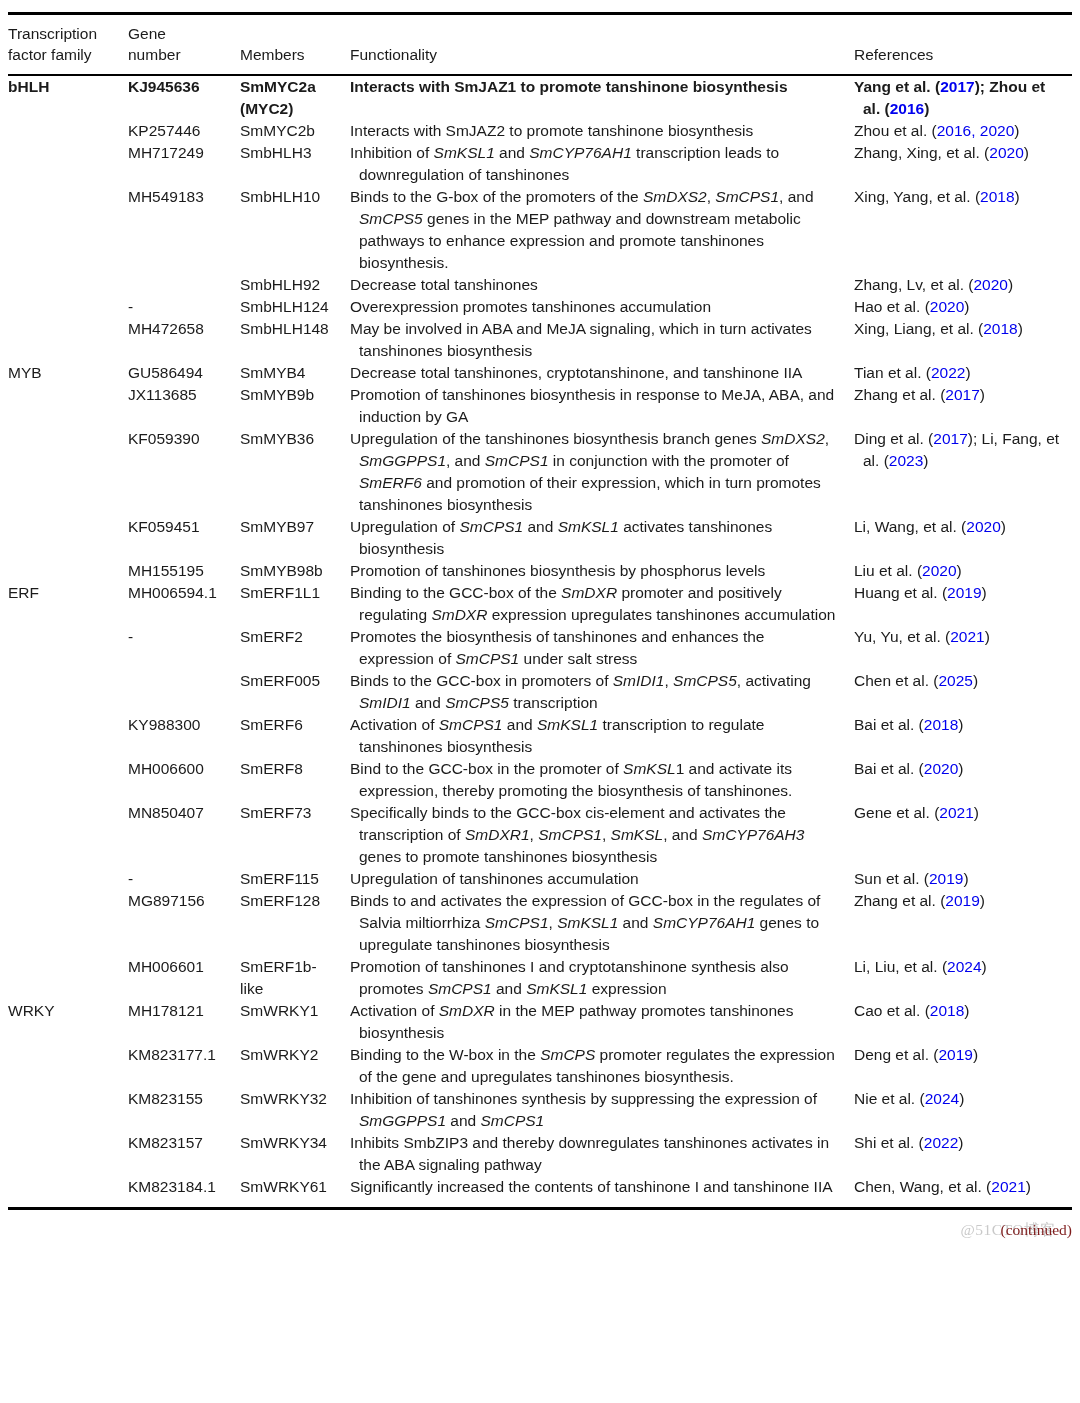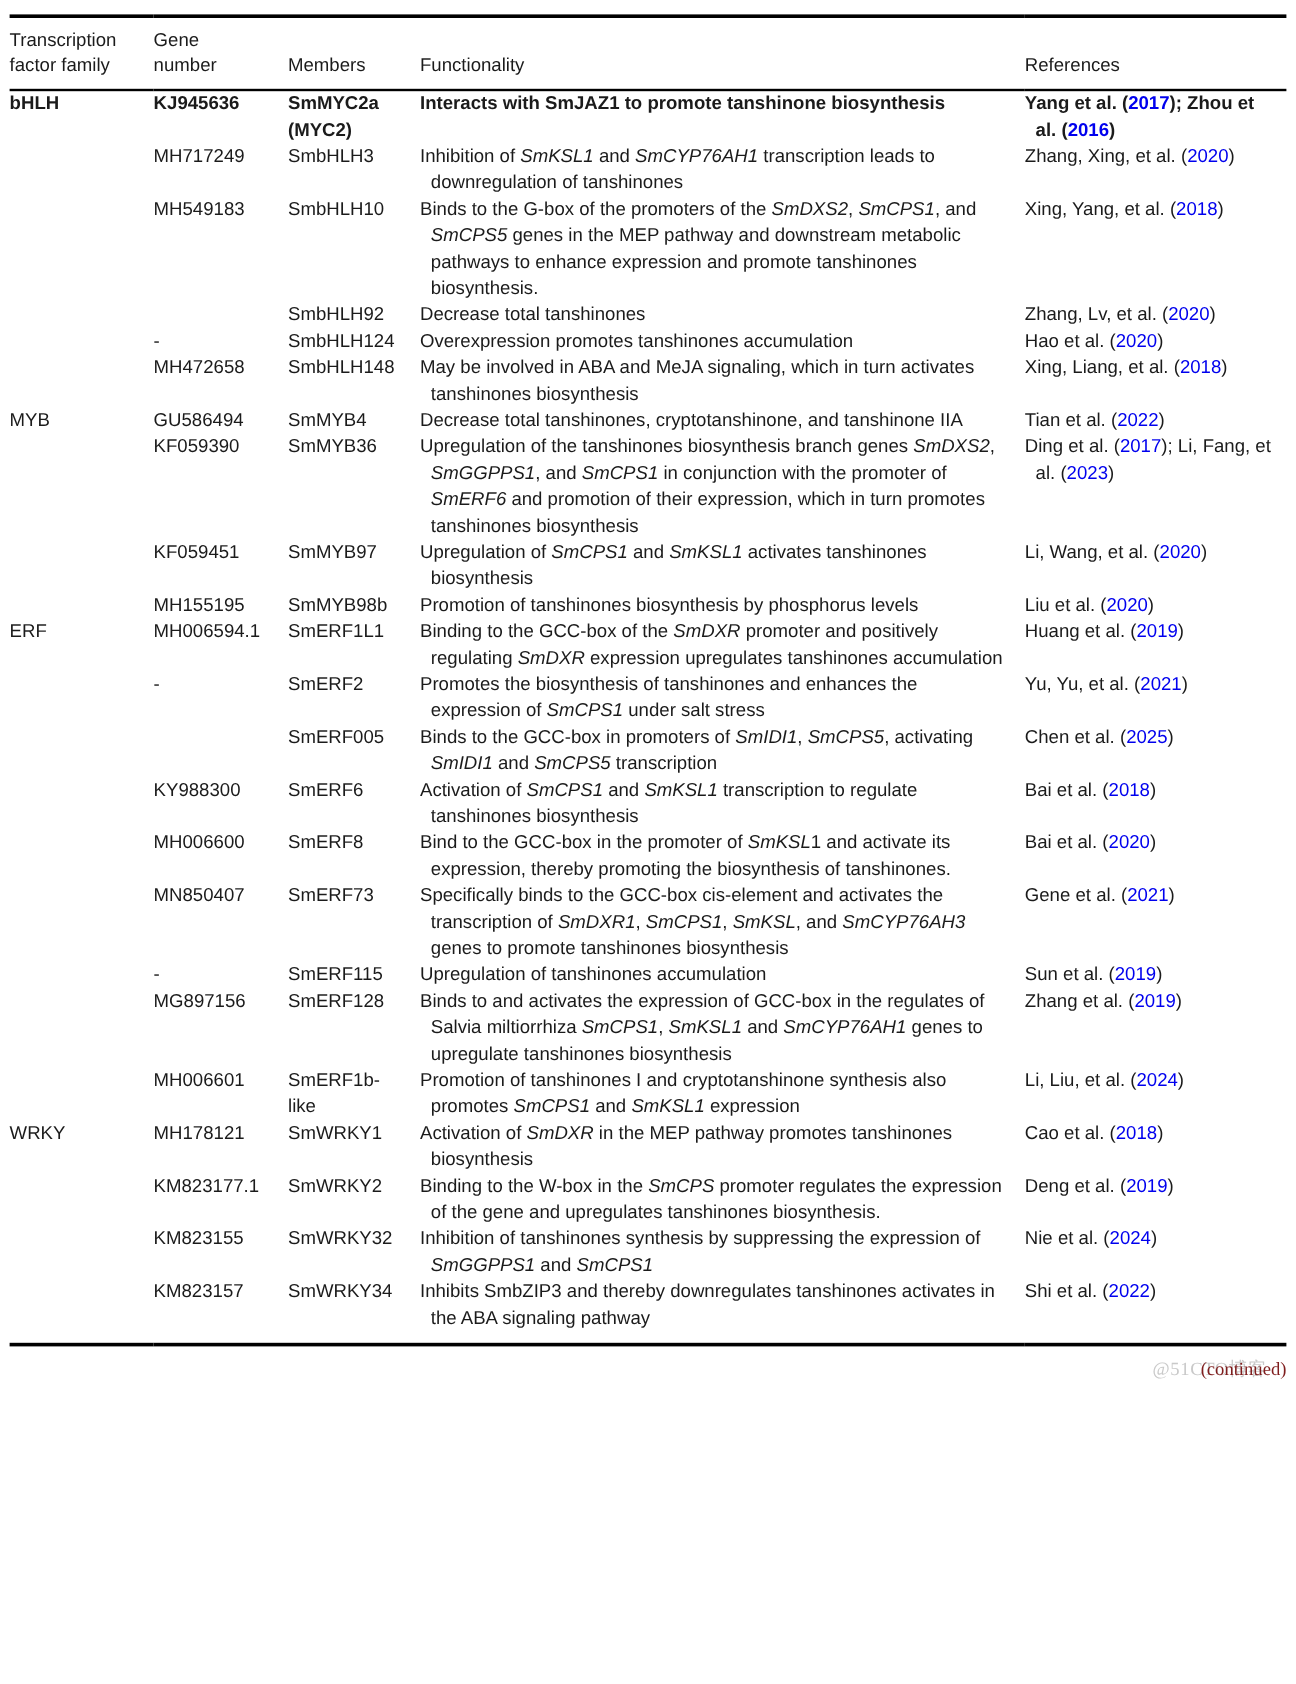--- a/index.html
+++ b/index.html
@@ -74,20 +74,31 @@
 (MYC2)</td>
           <td class="func">
             <div class="hang"><span>Interacts with SmJAZ1 to promote tanshinone biosynthesis</span></div>
           </td>
           <td class="refs">
             <div class="hang"><span>Yang et al. (</span><span class="yr">2017</span><span>); Zhou et al. (</span><span class="yr">2016</span><span>)</span></div>
           </td>
         </tr>
         <tr>
           <td class="family"></td>
+          <td class="gene">KP257446</td>
+          <td class="member">SmMYC2b</td>
+          <td class="func">
+            <div class="hang"><span>Interacts with SmJAZ2 to promote tanshinone biosynthesis</span></div>
+          </td>
+          <td class="refs">
+            <div class="hang"><span>Zhou et al. (</span><span class="yr">2016, 2020</span><span>)</span></div>
+          </td>
+        </tr>
+        <tr>
+          <td class="family"></td>
           <td class="gene">MH717249</td>
           <td class="member">SmbHLH3</td>
           <td class="func">
             <div class="hang"><span>Inhibition of </span><span class="it">SmKSL1</span><span> and </span><span class="it">SmCYP76AH1</span><span> transcription leads to downregulation of tanshinones</span></div>
           </td>
           <td class="refs">
             <div class="hang"><span>Zhang, Xing, et al. (</span><span class="yr">2020</span><span>)</span></div>
           </td>
         </tr>
         <tr>
@@ -140,20 +151,31 @@
           <td class="member">SmMYB4</td>
           <td class="func">
             <div class="hang"><span>Decrease total tanshinones, cryptotanshinone, and tanshinone IIA</span></div>
           </td>
           <td class="refs">
             <div class="hang"><span>Tian et al. (</span><span class="yr">2022</span><span>)</span></div>
           </td>
         </tr>
         <tr>
           <td class="family"></td>
+          <td class="gene">JX113685</td>
+          <td class="member">SmMYB9b</td>
+          <td class="func">
+            <div class="hang"><span>Promotion of tanshinones biosynthesis in response to MeJA, ABA, and induction by GA</span></div>
+          </td>
+          <td class="refs">
+            <div class="hang"><span>Zhang et al. (</span><span class="yr">2017</span><span>)</span></div>
+          </td>
+        </tr>
+        <tr>
+          <td class="family"></td>
           <td class="gene">KF059390</td>
           <td class="member">SmMYB36</td>
           <td class="func">
             <div class="hang"><span>Upregulation of the tanshinones biosynthesis branch genes </span><span class="it">SmDXS2</span><span>, </span><span class="it">SmGGPPS1</span><span>, and </span><span class="it">SmCPS1</span><span> in conjunction with the promoter of </span><span class="it">SmERF6</span><span> and promotion of their expression, which in turn promotes tanshinones biosynthesis</span></div>
           </td>
           <td class="refs">
             <div class="hang"><span>Ding et al. (</span><span class="yr">2017</span><span>); Li, Fang, et al. (</span><span class="yr">2023</span><span>)</span></div>
           </td>
         </tr>
         <tr>
@@ -313,20 +335,31 @@
         </tr>
         <tr>
           <td class="family"></td>
           <td class="gene">KM823157</td>
           <td class="member">SmWRKY34</td>
           <td class="func">
             <div class="hang"><span>Inhibits SmbZIP3 and thereby downregulates tanshinones activates in the ABA signaling pathway</span></div>
           </td>
           <td class="refs">
             <div class="hang"><span>Shi et al. (</span><span class="yr">2022</span><span>)</span></div>
+          </td>
+        </tr>
+        <tr>
+          <td class="family"></td>
+          <td class="gene">KM823184.1</td>
+          <td class="member">SmWRKY61</td>
+          <td class="func">
+            <div class="hang"><span>Significantly increased the contents of tanshinone I and tanshinone IIA</span></div>
+          </td>
+          <td class="refs">
+            <div class="hang"><span>Chen, Wang, et al. (</span><span class="yr">2021</span><span>)</span></div>
           </td>
         </tr>
       </tbody>
   </table>
 
   <div class="footer">
     <span class="watermark">@51CTO博客</span>
     <span class="continued">(continued)</span>
   </div>
 </div>

